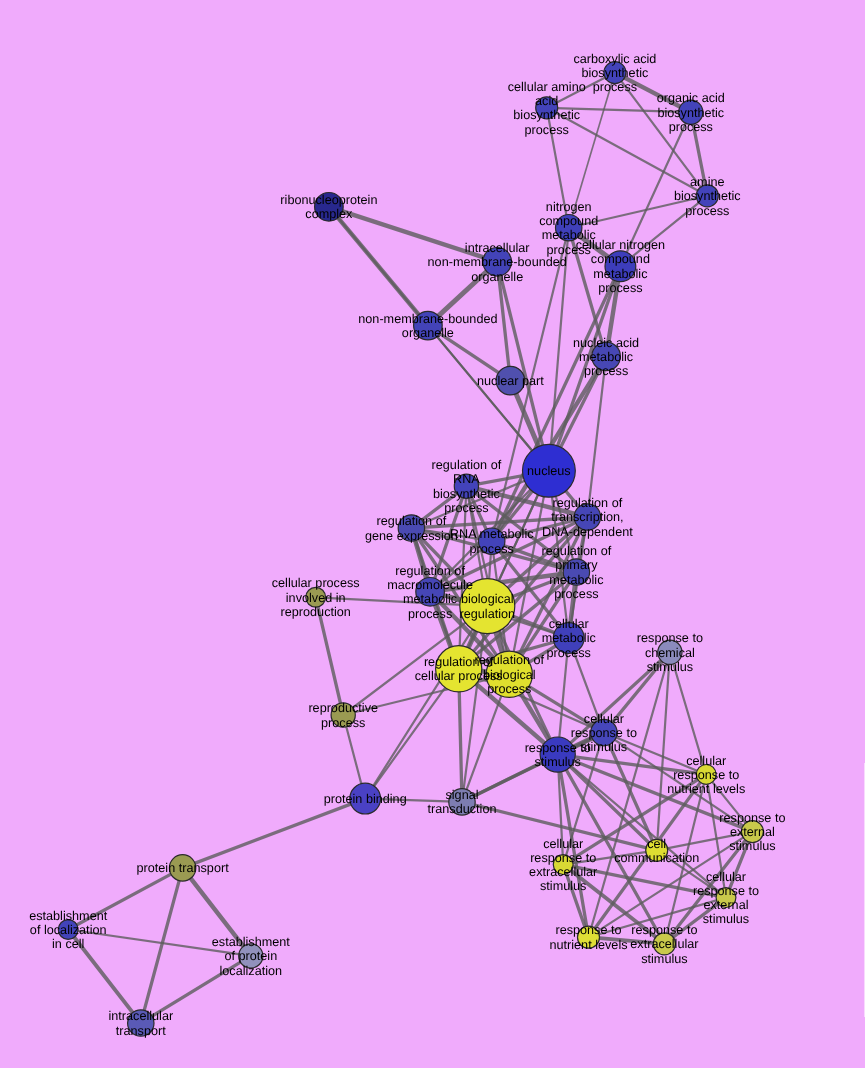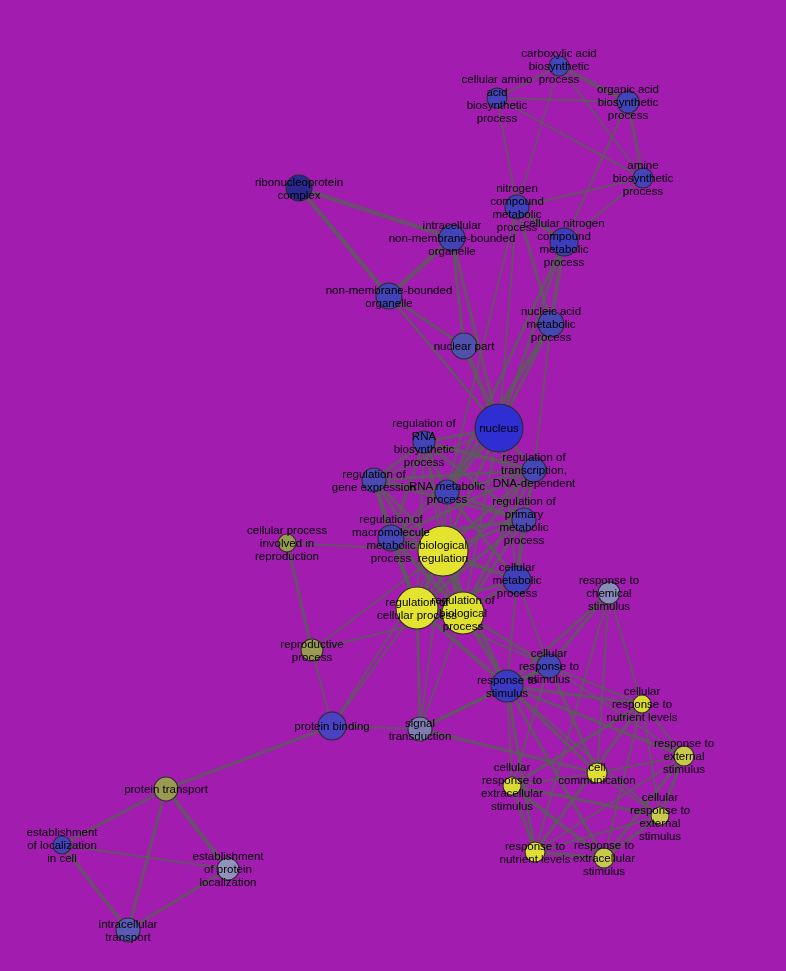--- a/index.html
+++ b/index.html
@@ -5,21 +5,21 @@
   html, body {
     margin: 0;
     padding: 0;
     background: #ffffff;
     font-family: "Liberation Sans", sans-serif;
   }
   #stage {
     position: relative;
     width: 786px;
     height: 971px;
-    background: #a21caf;
+    background: #f0abfc;
     overflow: hidden;
   }
   svg#network-canvas {
     position: absolute;
     inset: 0;
     width: 786px;
     height: 971px;
   }
   .edge {
     stroke-linecap: round;

